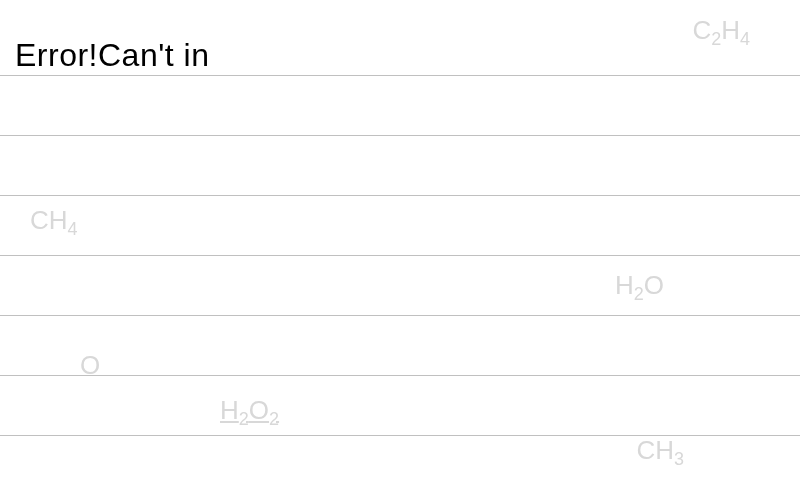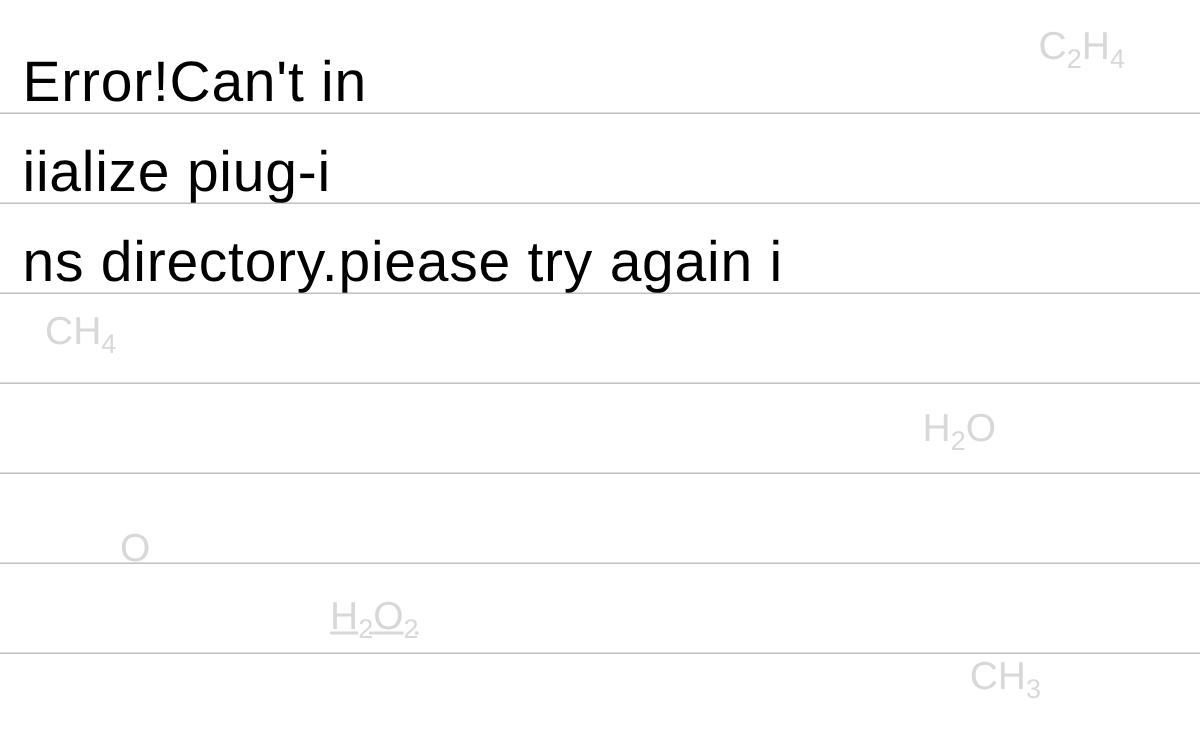--- a/index.html
+++ b/index.html
@@ -28,41 +28,41 @@
       left: 0;
       width: 100%;
       height: 1px;
       background: #c0c0c0;
     }
     .text-content {
       position: absolute;
       top: 25px;
       left: 15px;
       right: 15px;
-      font-size: 38px;
+      font-size: 32px;
       line-height: 60px;
       color: #000;
       letter-spacing: 0.5px;
       word-break: break-all;
     }
     .chem-formula {
       position: absolute;
       color: #d8d8d8;
       font-size: 26px;
       font-family: Arial, sans-serif;
     }
     .chem-formula sub {
       font-size: 18px;
       vertical-align: sub;
     }
     .chem1 { top: 15px; right: 50px; }
     .chem2 { top: 205px; left: 30px; }
     .chem3 { top: 270px; right: 136px; }
     .chem4 { bottom: 70px; left: 220px; text-decoration: underline; }
-    .chem5 { bottom: 30px; right: 106px; }
+    .chem5 { bottom: 30px; right: 116px; }
     .chem6 { top: 350px; left: 80px; }
   </style>
 </head>
 <body>
 
 <div class="grid-lines">
   <div class="hline" style="top:75px"></div>
   <div class="hline" style="top:135px"></div>
   <div class="hline" style="top:195px"></div>
   <div class="hline" style="top:255px"></div>
@@ -73,15 +73,14 @@
 
 <div class="chem-formula chem1">C<sub>2</sub>H<sub>4</sub></div>
 <div class="chem-formula chem2">CH<sub>4</sub></div>
 <div class="chem-formula chem3">H<sub>2</sub>O</div>
 <div class="chem-formula chem4">H<sub>2</sub>O<sub>2</sub></div>
 <div class="chem-formula chem5">CH<sub>3</sub></div>
 <div class="chem-formula chem6">O</div>
 
 <div class="text-content">
   <span>Error!Can't in</span><br>
-  <span>iialize piug-i</span><br>
-  <span>ns directory.piease try again i</span>
+  <br>
 </div>
 
 </body></html>

